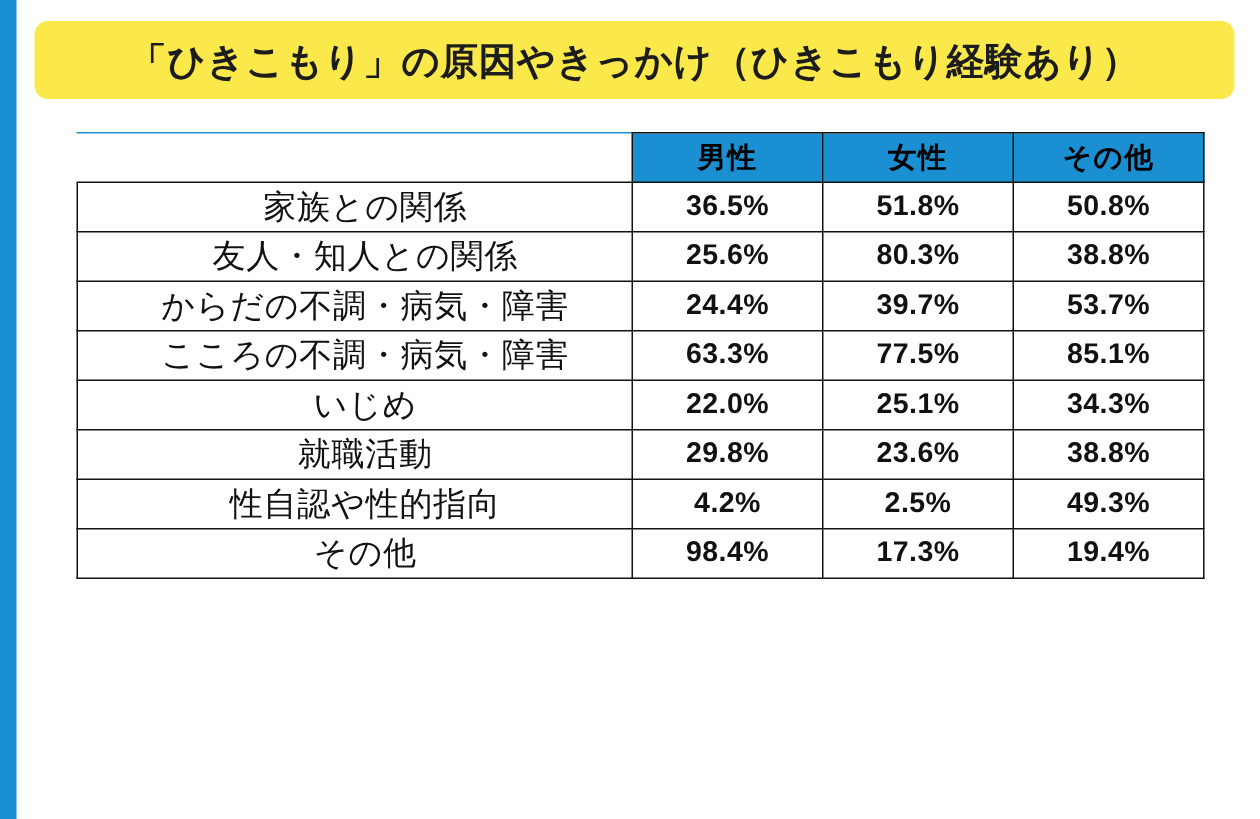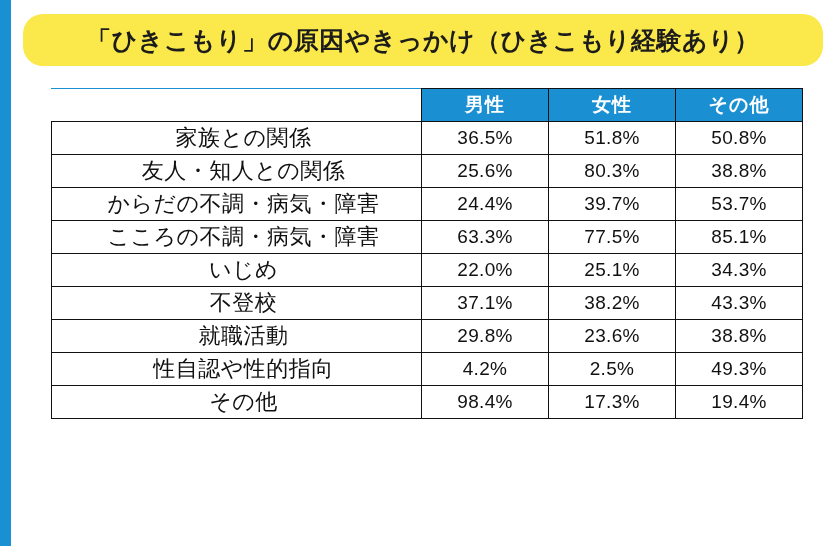--- a/index.html
+++ b/index.html
@@ -35,21 +35,21 @@
   }
 
   
   .title-banner {
     position: absolute;
     left: 12px;
     top: 14px;
     width: 800px;
     height: 52px;
     background: #fbe94b;
-    border-radius: 20px;
+    border-radius: 9px;
     display: flex;
     align-items: center;
     justify-content: center;
     box-sizing: border-box;
   }
   .title-text {
     font-family: "DejaVu Sans", "Liberation Sans", sans-serif;
     font-size: 25px;
     font-weight: bold;
     color: #1c1c1c;
@@ -75,21 +75,21 @@
   table.data-table th,
   table.data-table td {
     border: 1px solid #111111;
     box-sizing: border-box;
     height: 33px;
     padding: 0;
   }
 
   thead th {
     background: #1a8fd1;
-    color: #ffffff;
+    color: #000000;
     font-family: "DejaVu Sans", "Liberation Sans", sans-serif;
     font-size: 19px;
     font-weight: bold;
     text-align: center;
     letter-spacing: 1px;
     height: 36px;
   }
   thead th.corner {
     background: #ffffff;
     border-top: 1px solid #1a8fd1;
@@ -105,20 +105,21 @@
     padding-left: 14px;
     letter-spacing: 0.5px;
     white-space: nowrap;
   }
   tbody td.val {
     font-family: "Liberation Sans", "DejaVu Sans", sans-serif;
     font-size: 19px;
     color: #111111;
     text-align: center;
     letter-spacing: 0.3px;
+    font-weight: bold;
   }
 </style>
 </head>
 <body>
 
 <div class="left-bar"></div>
 
 <div class="page">
 
   <div class="title-banner">
@@ -166,26 +167,20 @@
           <td class="val">77.5%</td>
           <td class="val">85.1%</td>
         </tr>
         <tr>
           <td class="label">いじめ</td>
           <td class="val">22.0%</td>
           <td class="val">25.1%</td>
           <td class="val">34.3%</td>
         </tr>
         <tr>
-          <td class="label">不登校</td>
-          <td class="val">37.1%</td>
-          <td class="val">38.2%</td>
-          <td class="val">43.3%</td>
-        </tr>
-        <tr>
           <td class="label">就職活動</td>
           <td class="val">29.8%</td>
           <td class="val">23.6%</td>
           <td class="val">38.8%</td>
         </tr>
         <tr>
           <td class="label">性自認や性的指向</td>
           <td class="val">4.2%</td>
           <td class="val">2.5%</td>
           <td class="val">49.3%</td>

